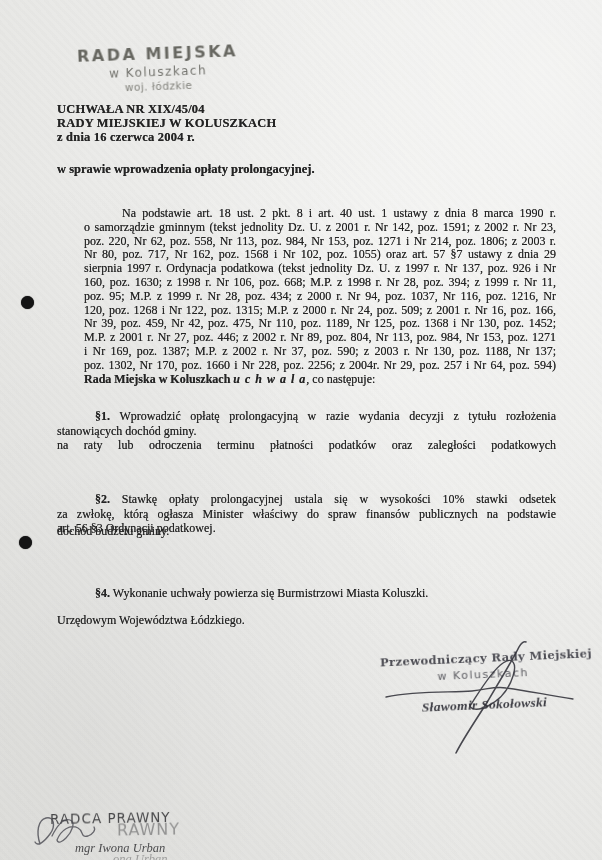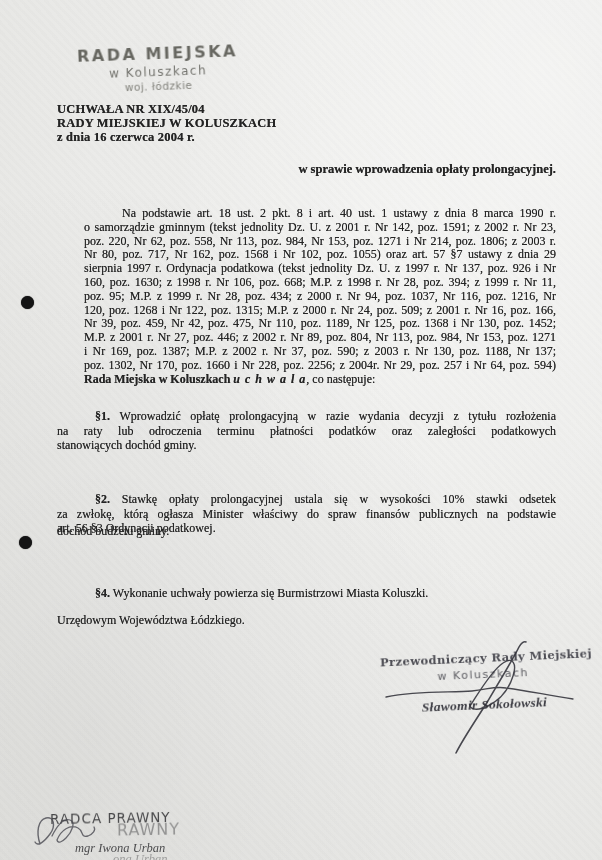--- a/index.html
+++ b/index.html
@@ -33,21 +33,21 @@
   .hs2{font-size:12px;letter-spacing:1.5px;margin-top:2px;color:#64645e;}
   .hs3{font-size:10.5px;letter-spacing:.5px;margin-top:1px;color:#73736c;}
 
   
   .title{
     position:absolute;left:57px;top:102px;width:499px;text-align:left;
     font-weight:700;font-size:12.5px;line-height:14px;letter-spacing:.2px;
     text-shadow:0 0 .35px rgba(30,30,30,.75);
   }
   .subject{
-    position:absolute;left:57px;top:162px;width:499px;text-align:right;
+    position:absolute;left:57px;top:162px;width:499px;text-align:left;
     font-weight:700;font-size:12.5px;text-shadow:0 0 .35px rgba(30,30,30,.75);
   }
 
   
   .textcol{position:absolute;left:57px;width:499px;font-size:12px;
     text-shadow:0 0 .3px rgba(35,35,35,.7);}
   .preamble{top:207px;}
   .preamble .ln{height:13.8px;line-height:13.8px;margin-left:27px;}
   .sec .ln{height:14.5px;line-height:14.5px;}
   .ln{white-space:nowrap;overflow:hidden;text-align:justify;text-align-last:justify;}
@@ -115,22 +115,22 @@
     <div class="ln">120, poz. 1268 i Nr 122, poz. 1315; M.P. z 2000 r. Nr 24, poz. 509; z 2001 r. Nr 16, poz. 166,</div>
     <div class="ln">Nr 39, poz. 459, Nr 42, poz. 475, Nr 110, poz. 1189, Nr 125, poz. 1368 i Nr 130, poz. 1452;</div>
     <div class="ln">M.P. z 2001 r. Nr 27, poz. 446; z 2002 r. Nr 89, poz. 804, Nr 113, poz. 984, Nr 153, poz. 1271</div>
     <div class="ln">i Nr 169, poz. 1387; M.P. z 2002 r. Nr 37, poz. 590; z 2003 r. Nr 130, poz. 1188, Nr 137;</div>
     <div class="ln">poz. 1302, Nr 170, poz. 1660 i Nr 228, poz. 2256; z 2004r. Nr 29, poz. 257 i Nr 64, poz. 594)</div>
     <div class="ln plain"><b>Rada Miejska w Koluszkach</b> <b class="sp">u c h w a l a</b><span>, co następuje:</span></div>
   </div>
 
   <div class="textcol sec s1">
     <div class="ln ind"><b class="mk">§1.</b> <span>Wprowadzić opłatę prolongacyjną w razie wydania decyzji z tytułu rozłożenia</span></div>
+    <div class="ln plain">stanowiących dochód gminy.</div>
     <div class="ln">na raty lub odroczenia terminu płatności podatków oraz zaległości podatkowych</div>
-    <div class="ln plain">stanowiących dochód gminy.</div>
   </div>
 
   <div class="textcol sec s2">
     <div class="ln ind"><b class="mk">§2.</b> <span>Stawkę opłaty prolongacyjnej ustala się w wysokości 10% stawki odsetek</span></div>
     <div class="ln">za zwłokę, którą ogłasza Minister właściwy do spraw finansów publicznych na podstawie</div>
     <div class="ln plain">art. 56 §3 Ordynacji podatkowej.</div>
   </div>
 
   <div class="textcol sec s3">
     <div class="ln plain">dochód budżetu gminy.</div>

